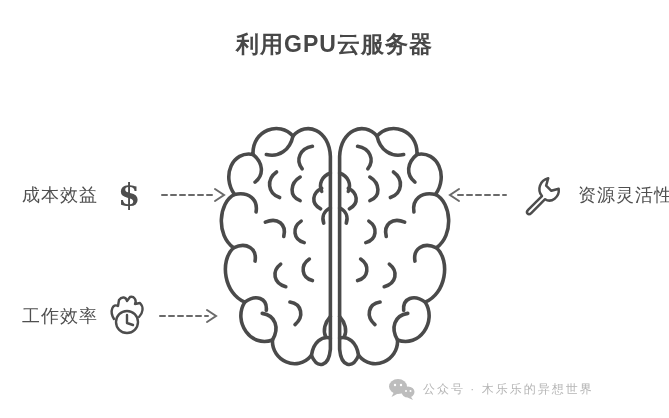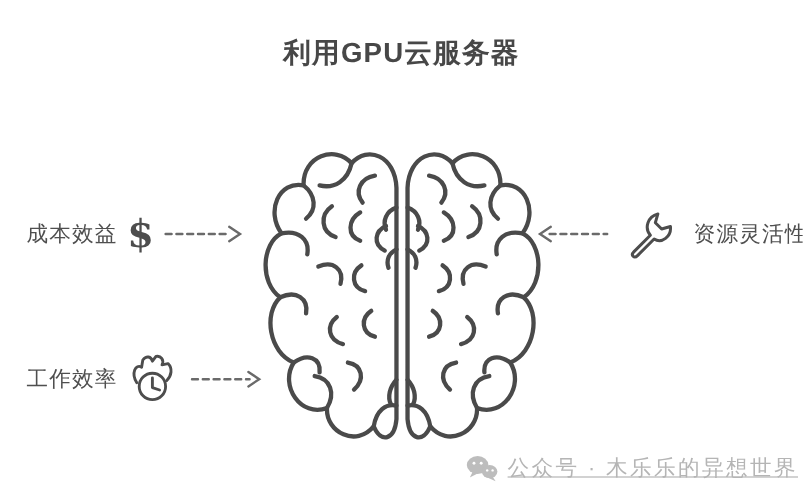--- a/index.html
+++ b/index.html
@@ -8,27 +8,27 @@
     font-family:"Liberation Sans","DejaVu Sans",sans-serif;color:#4a4a4a;
   }
   .title{
     position:absolute;left:0;right:0;top:29px;text-align:center;
     font-size:23px;font-weight:bold;letter-spacing:1px;color:#474747;
   }
   .callout{position:absolute;display:flex;align-items:center;height:48px;}
   .callout .label{font-size:18px;letter-spacing:1px;color:#4f4f4f;white-space:nowrap;}
   .callout .iconbox{display:flex;align-items:center;justify-content:center;}
   .dollar{font-size:32px;font-weight:600;color:#4d4d4d;font-family:"DejaVu Serif",serif;line-height:1;}
-  .co-lt{left:22px;top:171px;gap:8px;}
+  .co-lt{left:22px;top:171px;gap:20px;}
   .co-lb{left:22px;top:292px;gap:8px;}
   .co-rt{left:446px;top:171px;gap:12px;}
   .co-rb{left:446px;top:293px;gap:12px;}
   .brain{position:absolute;left:212px;top:107px;width:246px;height:280px;}
   .watermark{position:absolute;left:388px;top:378px;display:flex;align-items:center;gap:8px;}
-  .watermark .wm-text{font-size:18px;letter-spacing:2px;color:#b5b5b5;white-space:nowrap;text-decoration:underline;}
+  .watermark .wm-text{font-size:12px;letter-spacing:2px;color:#b5b5b5;white-space:nowrap;}
   svg{display:block;}
 </style>
 </head>
 <body>
 
 <div class="stage">
 
   <div class="title">利用GPU云服务器</div>
 
   <div class="brain">

